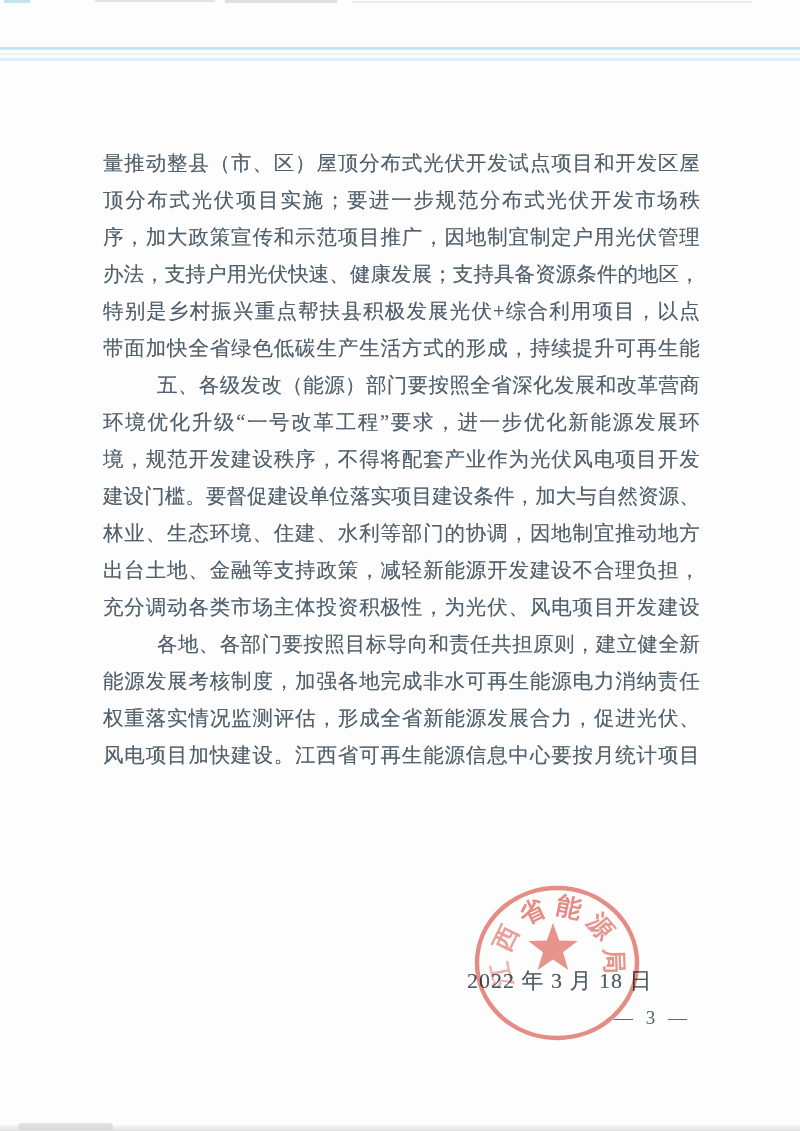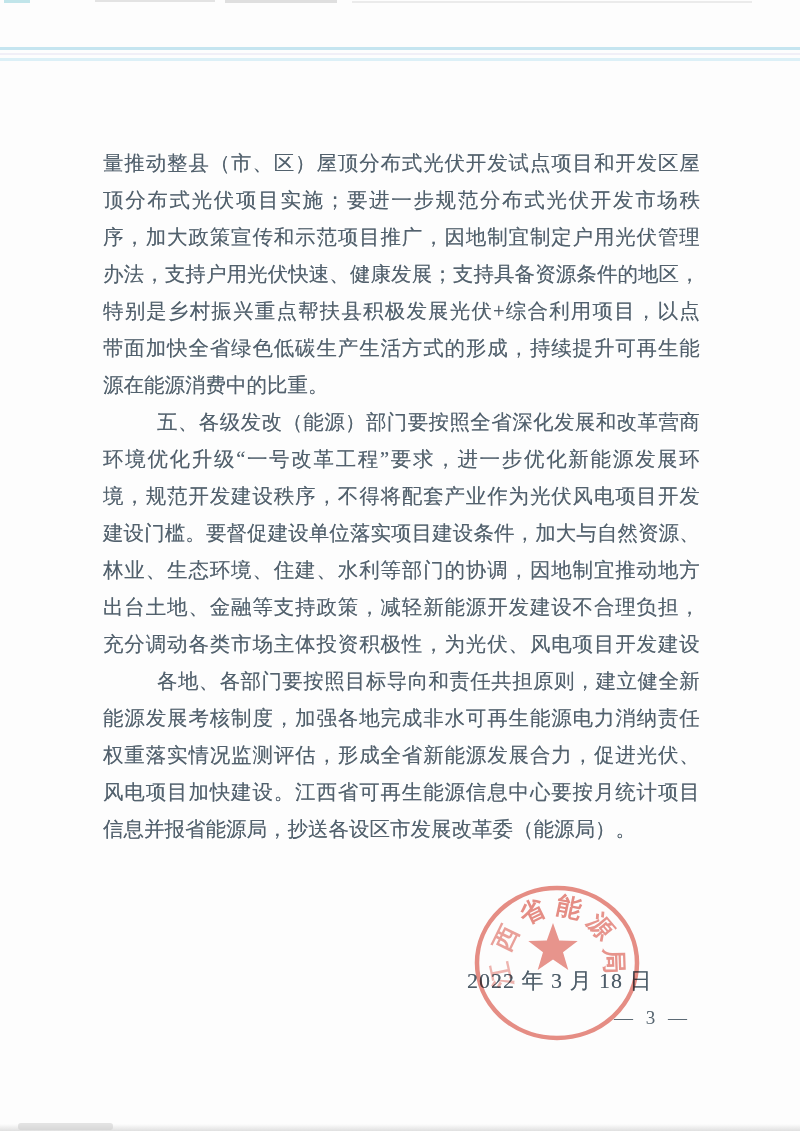--- a/index.html
+++ b/index.html
@@ -267,21 +267,20 @@
         <span>，</span>
         <span>持</span>
         <span>续</span>
         <span>提</span>
         <span>升</span>
         <span>可</span>
         <span>再</span>
         <span>生</span>
         <span>能</span>
       </div>
-      <div class="text-line">源在能源消费中的比重。</div>
       <div class="text-line indent justify">
         <span>五</span>
         <span>、</span>
         <span>各</span>
         <span>级</span>
         <span>发</span>
         <span>改</span>
         <span>（</span>
         <span>能</span>
         <span>源</span>
@@ -595,21 +594,20 @@
         <span>中</span>
         <span>心</span>
         <span>要</span>
         <span>按</span>
         <span>月</span>
         <span>统</span>
         <span>计</span>
         <span>项</span>
         <span>目</span>
       </div>
-      <div class="text-line">信息并报省能源局，抄送各设区市发展改革委（能源局）。</div>
     </div>
 
   <div class="date-line">2022 年 3 月 18 日</div>
 
   <div class="page-number">— 3 —</div>
 
   <svg class="seal-svg" width="800" height="1131" viewBox="0 0 800 1131">
     <ellipse cx="557" cy="963" rx="80" ry="75" fill="none" stroke="#dd6156" stroke-width="4.5" stroke-opacity="0.85"></ellipse>
     <polygon points="553,923 559.2,940.5 577.7,941 563,952.2 568.3,970 553,959.5 537.7,970 543,952.2 528.3,941 546.8,940.5" fill="#dd6156" fill-opacity="0.8"></polygon>
     <g text-anchor="middle" dominant-baseline="central">

